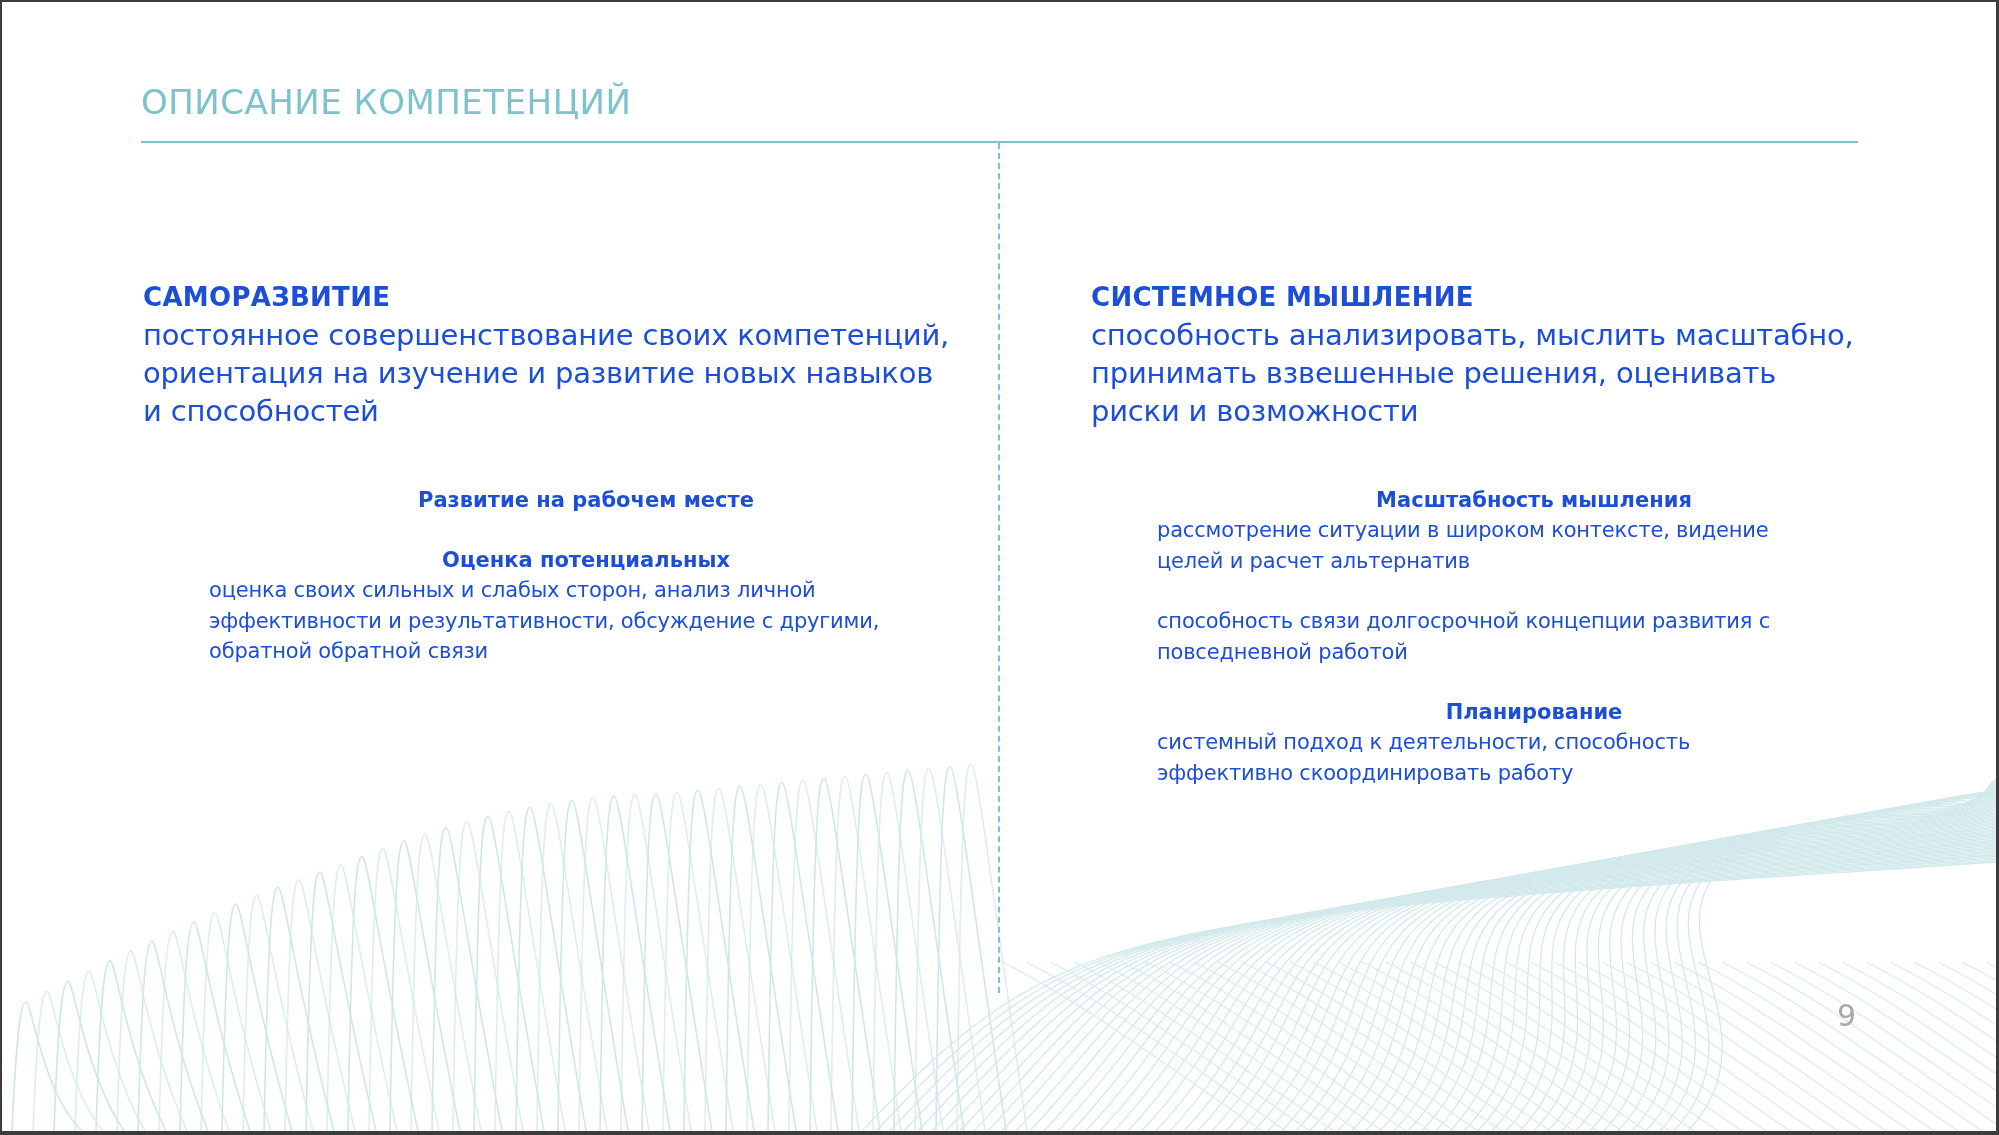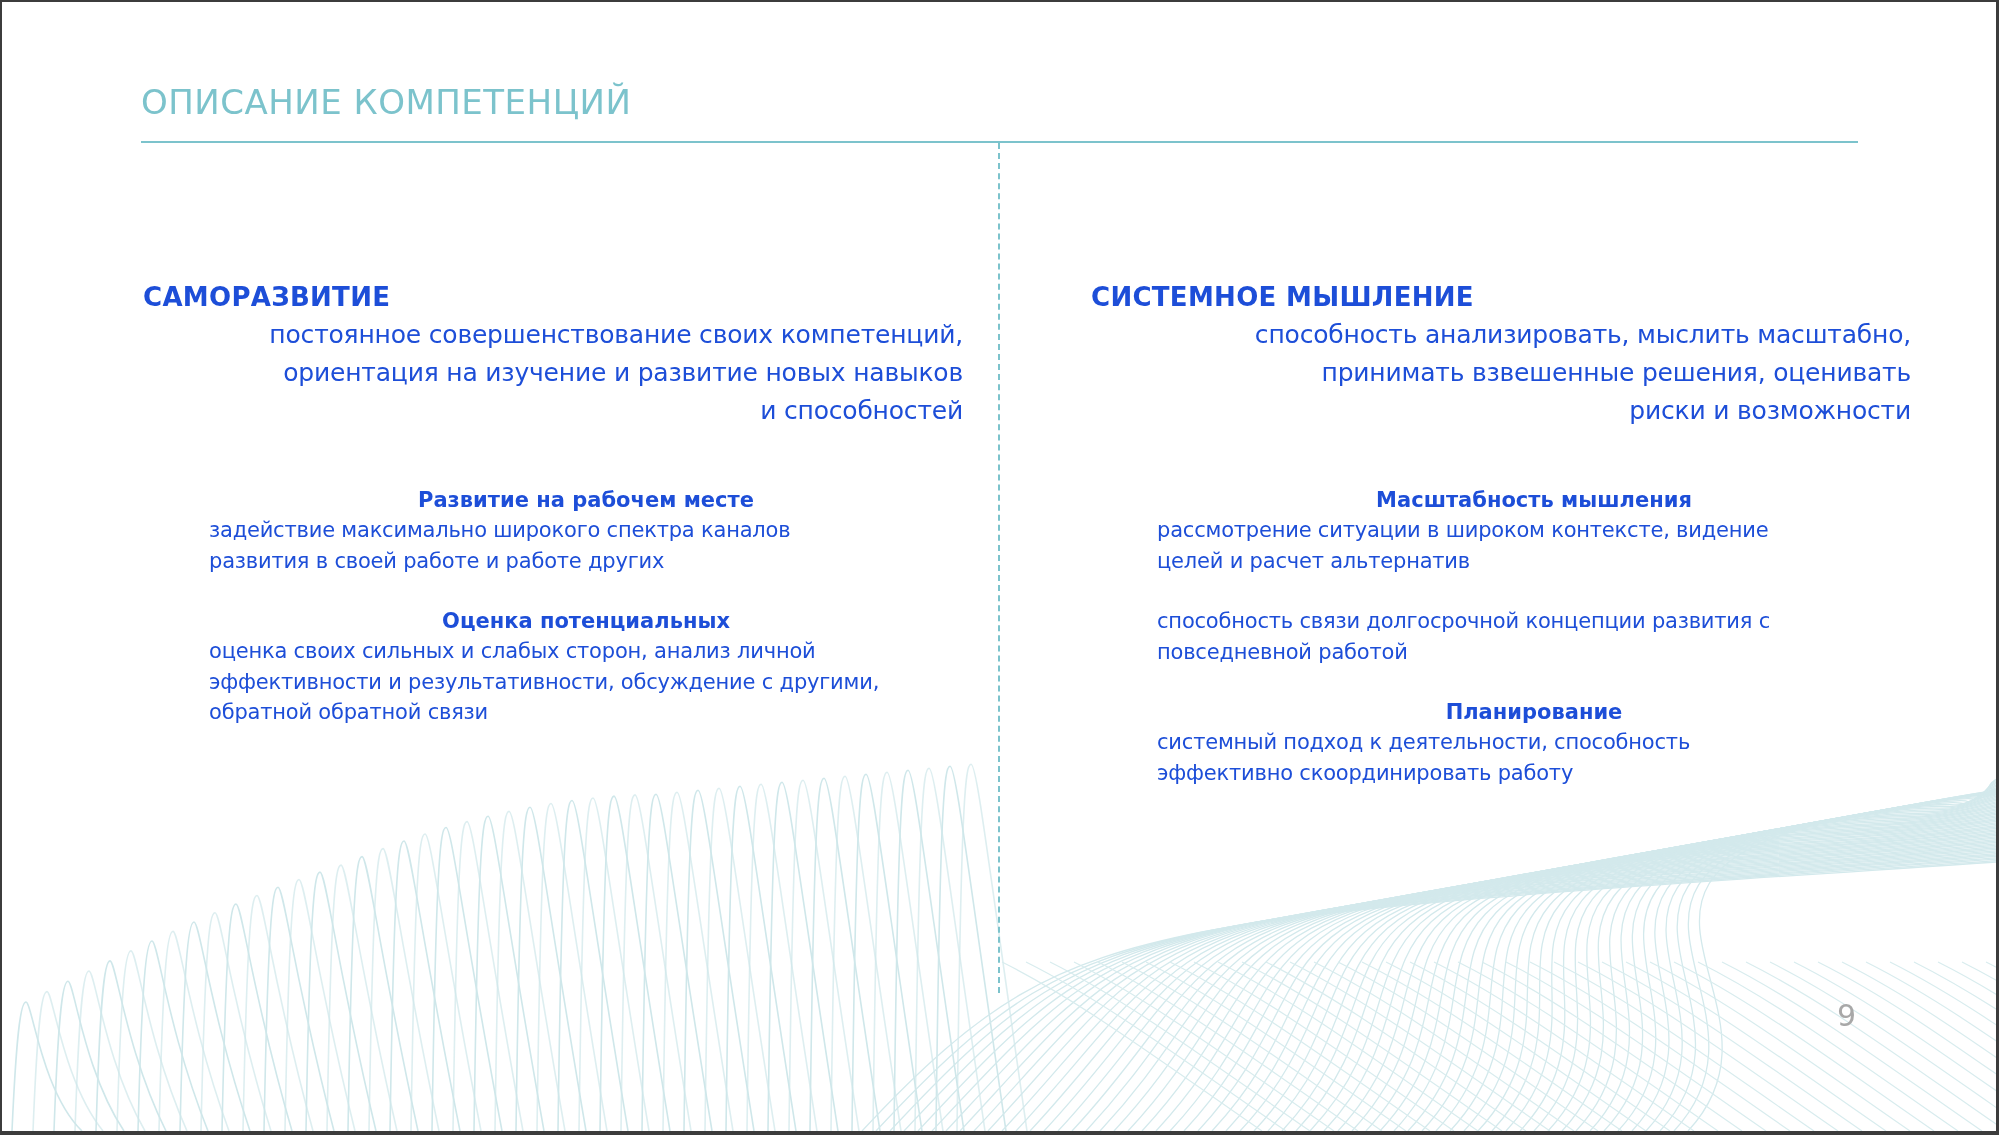--- a/index.html
+++ b/index.html
@@ -29,23 +29,22 @@
     border-left: 2px dashed #7cc3cc;
   }
   .col { position: absolute; top: 228px; color: #1d4ed8; margin-top: 48px; }
   .col.left { left: 141px; width: 820px; }
   .col.right { left: 1089px; width: 820px; }
   .heading {
     font-size: 26px; font-weight: bold; line-height: 38px; margin: 0;
     letter-spacing: 0.3px; white-space: nowrap;
   }
   .desc {
-    font-size: 25px; line-height: 38px; margin: 0; white-space: pre-line;
+    font-size: 29px; line-height: 38px; margin: 0; white-space: pre-line;
     letter-spacing: -0.2px;
-    text-align: right;
   }
   .items { margin-top: 55px; padding-left: 66px; }
   .item { margin-bottom: 30px; }
   .item-title { font-size: 21px; font-weight: bold; line-height: 30px; white-space: nowrap; text-align: center; }
   .item-text { font-size: 21px; line-height: 30.5px; white-space: pre-line; letter-spacing: -0.2px; }
   .page-num {
     position: absolute; left: 1835px; top: 996px;
     font-size: 30px; color: #a8a8a8; font-family: "DejaVu Sans", sans-serif;
   }
 </style>
@@ -212,22 +211,20 @@
   <div class="divider"></div>
 
   <div class="col left">
     <p class="heading">САМОРАЗВИТИЕ</p>
     <p class="desc">постоянное совершенствование своих компетенций,
 ориентация на изучение и развитие новых навыков
 и способностей</p>
     <div class="items">
       <div class="item">
         <div class="item-title">Развитие на рабочем месте</div>
-        <div class="item-text">задействие максимально широкого спектра каналов
-развития в своей работе и работе других</div>
       </div>
       <div class="item">
         <div class="item-title">Оценка потенциальных</div>
         <div class="item-text">оценка своих сильных и слабых сторон, анализ личной
 эффективности и результативности, обсуждение с другими,
 обратной обратной связи</div>
       </div>
     </div>
   </div>
 

